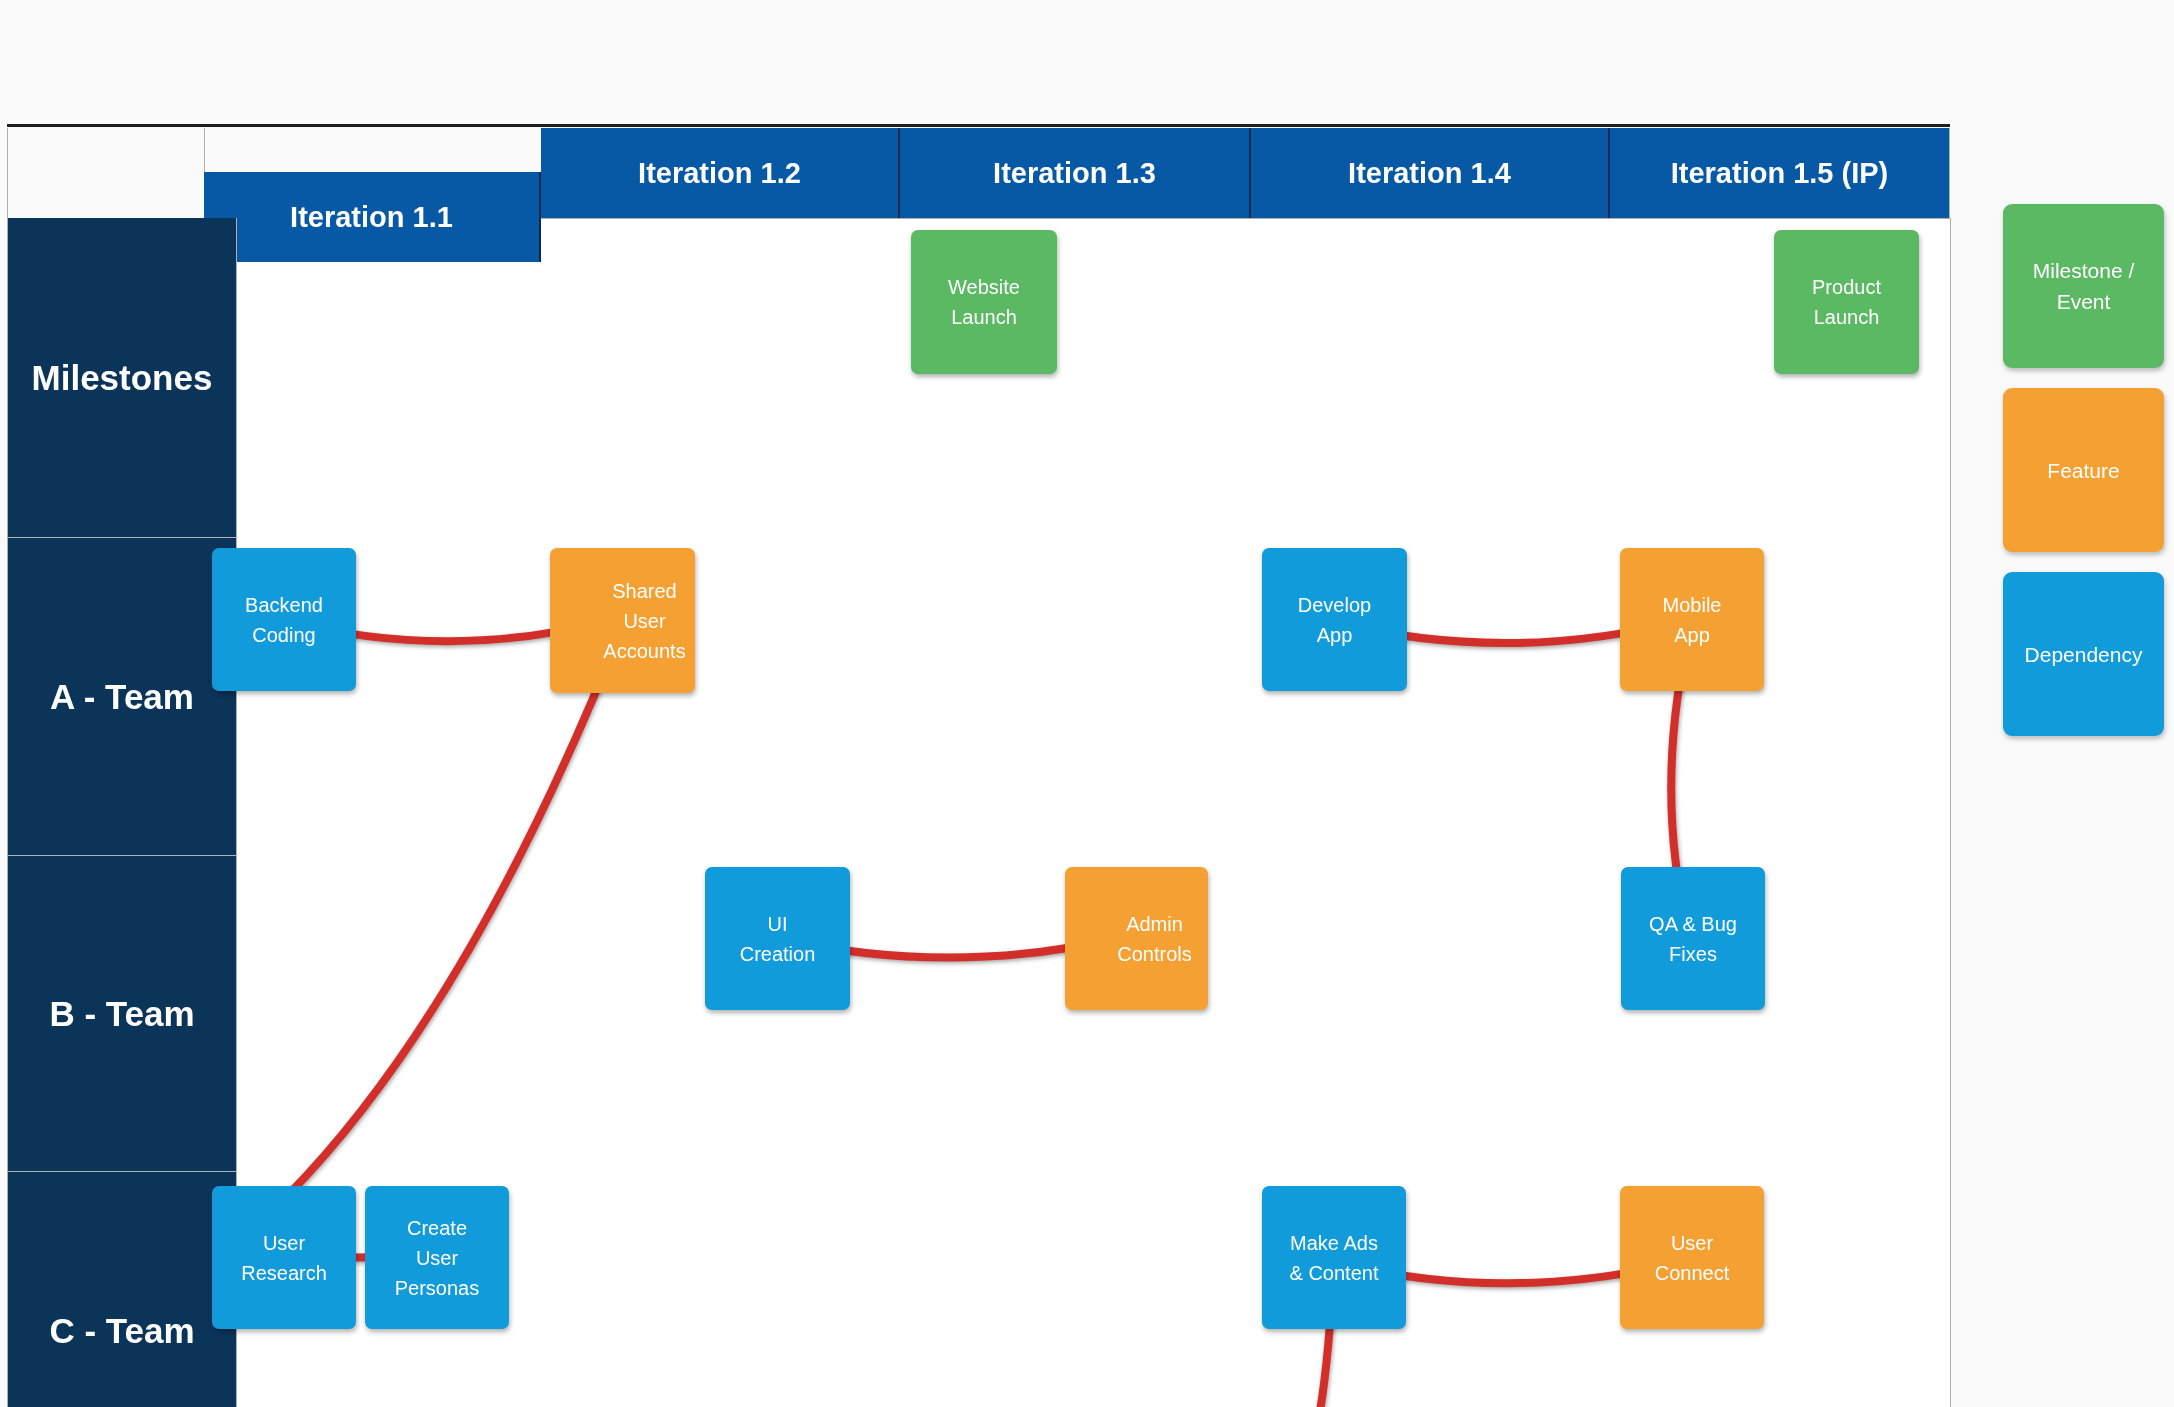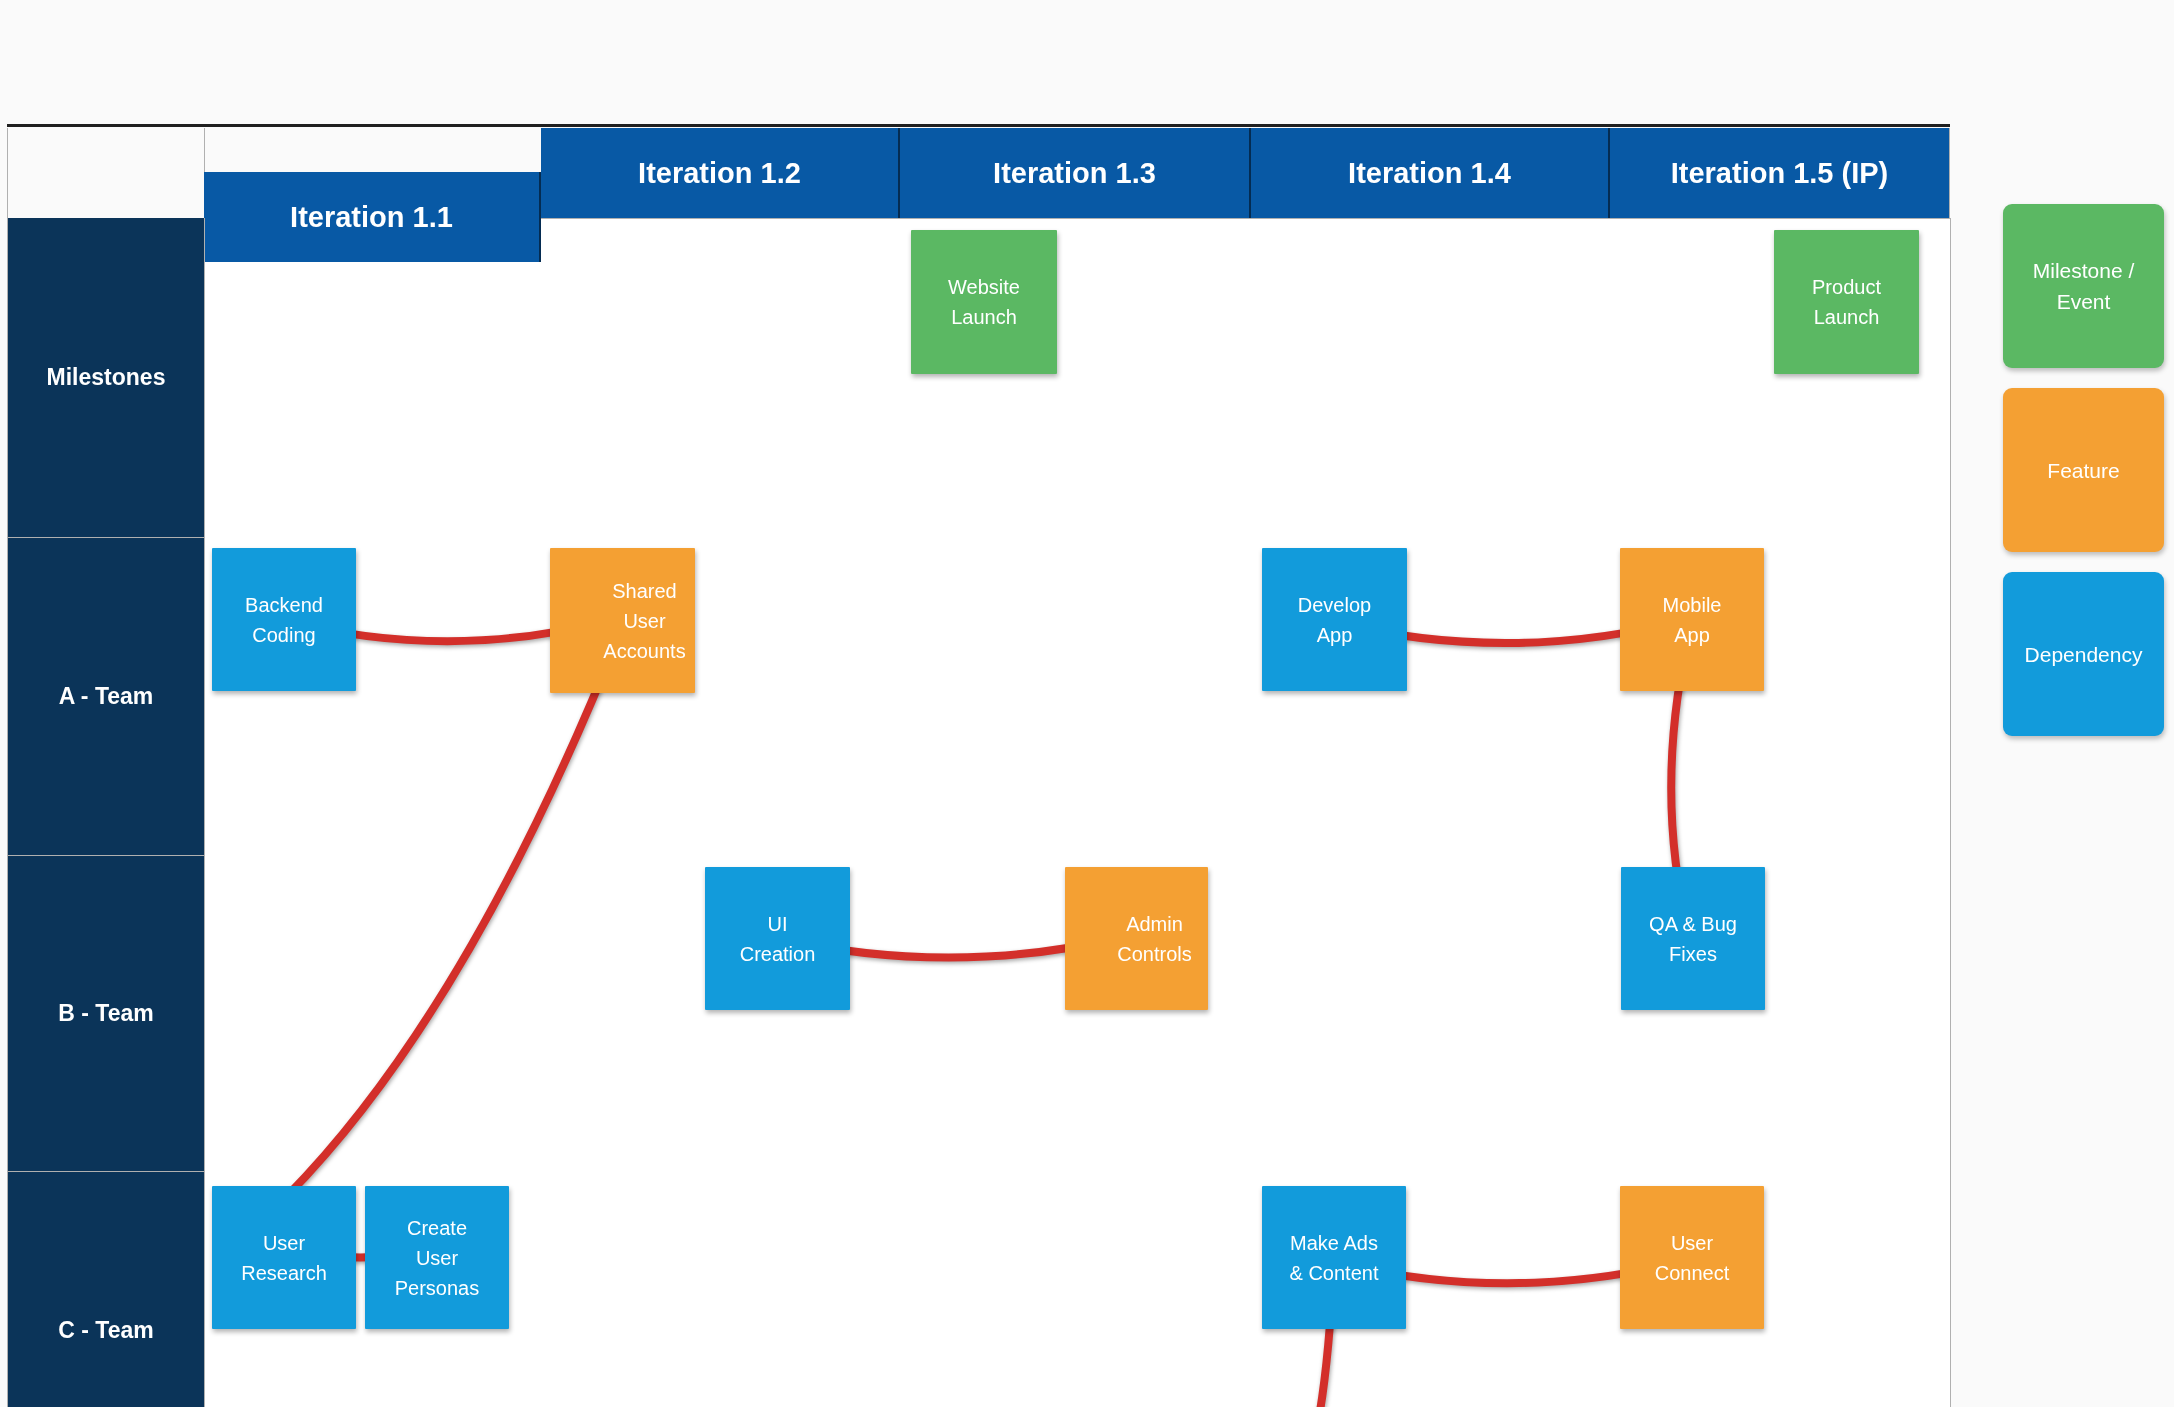--- a/index.html
+++ b/index.html
@@ -25,33 +25,33 @@
          display:flex;align-items:center;justify-content:center;
          font-size:29px;font-weight:700;border-right:2px solid rgba(0,0,0,0.5);}
   .hcell.last{border-right:1px solid var(--grid-line,#b0b0b0);}
 
   .cell{position:absolute;box-sizing:border-box;background:var(--board-bg,#ffffff);
         border-right:1px solid var(--grid-line,#b0b0b0);
         border-bottom:1px solid var(--grid-line,#b0b0b0);}
   .cell.row-first{border-top:1px solid var(--grid-line,#b0b0b0);}
   .cell.col-first{border-left:1px solid var(--grid-line,#b0b0b0);}
 
-  .rowhead{position:absolute;left:7px;width:198px;box-sizing:border-box;
+  .rowhead{position:absolute;left:7px;width:230px;box-sizing:border-box;
            background:var(--row-navy,#0b3459);color:#ffffff;
            display:flex;align-items:center;justify-content:center;
-           font-size:23px;font-weight:700;
+           font-size:35px;font-weight:700;
            border-left:1px solid var(--grid-line,#b0b0b0);
            border-right:1px solid var(--grid-line,#b0b0b0);
            border-bottom:1px solid var(--grid-line,#b0b0b0);}
 
   svg.wires{position:absolute;left:0;top:0;z-index:2;pointer-events:none;}
   .wire{fill:none;stroke:var(--wire-red,#d32f2a);stroke-width:8;stroke-linecap:round;
         filter:drop-shadow(1px 2px 2px rgba(0,0,0,0.35));}
 
-  .card{position:absolute;z-index:3;box-sizing:border-box;border-radius:1px;
+  .card{position:absolute;z-index:3;box-sizing:border-box;border-radius:7px;
         display:flex;align-items:center;justify-content:center;text-align:center;
         color:#ffffff;font-size:20px;line-height:30px;white-space:pre-line;
         box-shadow:1px 3px 5px rgba(0,0,0,0.30);cursor:pointer;}
   .card-blue{background:var(--card-blue,#129bdb);}
   .card-orange{background:var(--card-orange,#f4a033);}
   .card-green{background:var(--card-green,#5bb863);}
 
   .legend-chip{position:absolute;z-index:1;box-sizing:border-box;border-radius:9px;
         display:flex;align-items:center;justify-content:center;text-align:center;
         color:#ffffff;font-size:21px;line-height:31px;white-space:pre-line;

